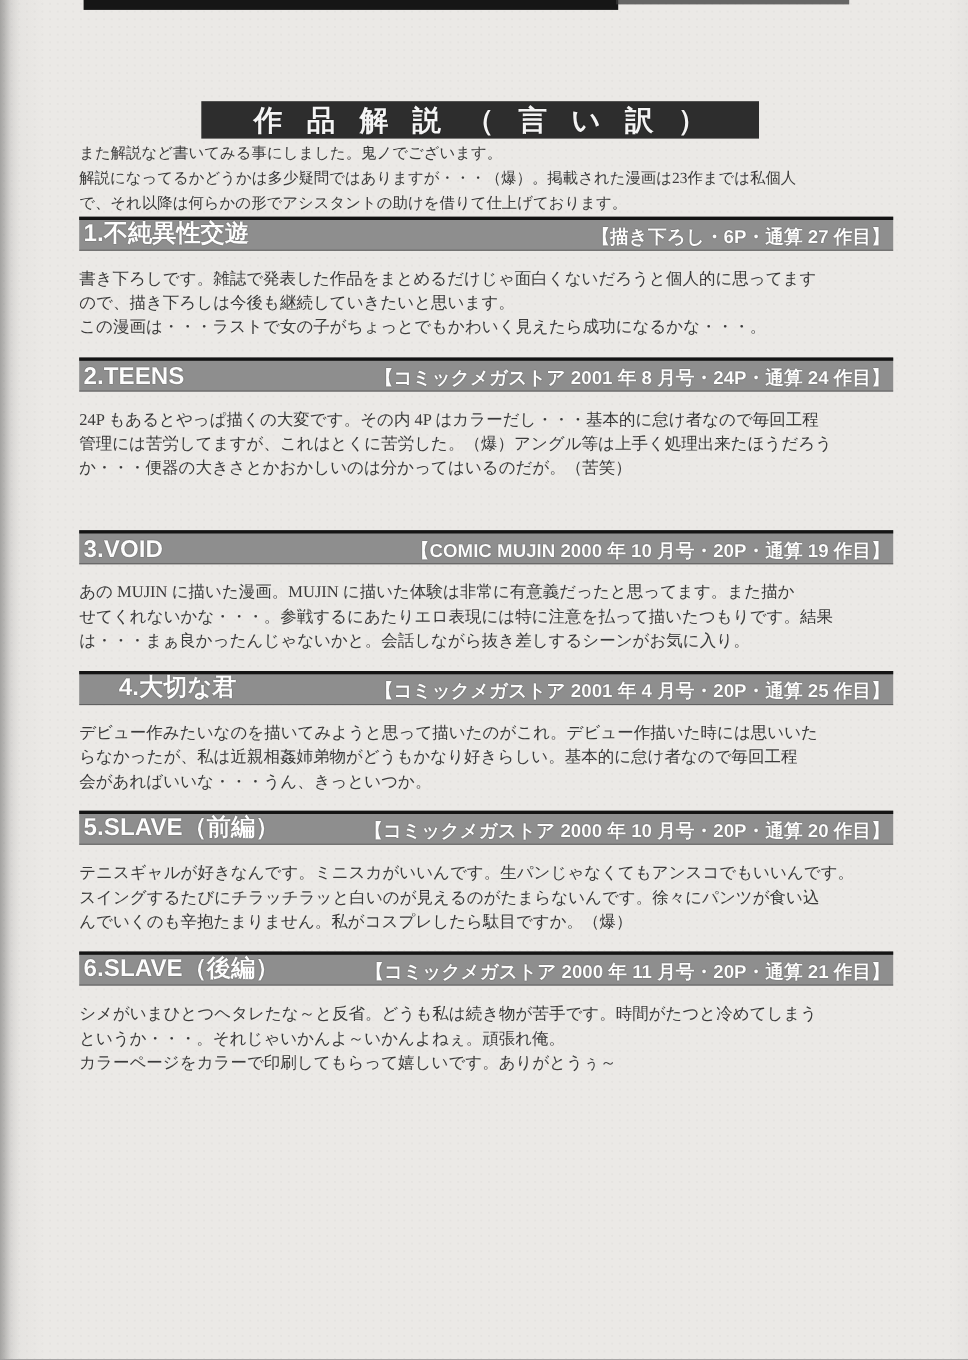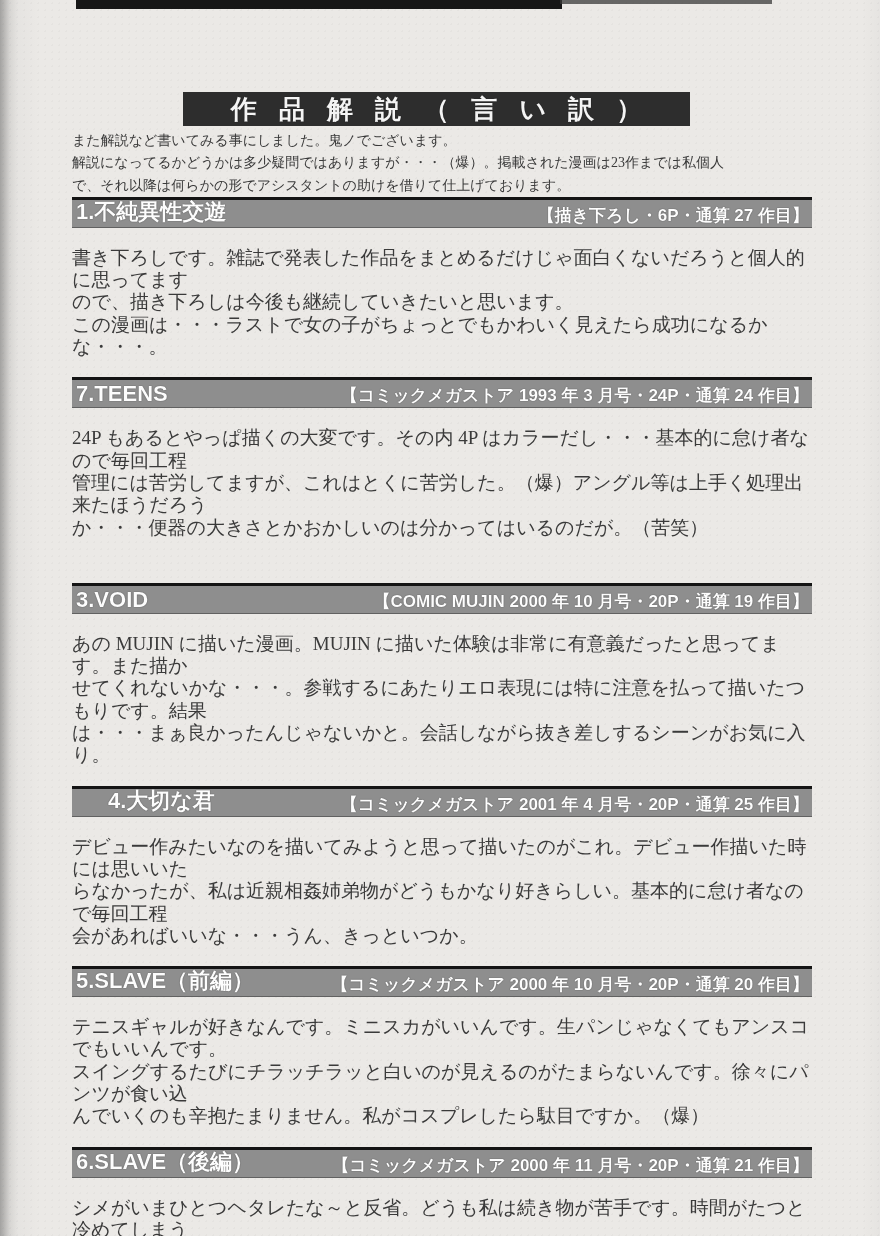--- a/index.html
+++ b/index.html
@@ -48,21 +48,21 @@
     text-shadow:0 0 1px rgba(0,0,0,.75);
     flex:0 0 auto;
   }
   .sec-info{
     font-weight:bold;font-size:17px;color:#fdfdfd;
     text-shadow:0 0 1px rgba(0,0,0,.75);
     flex:0 0 auto;
   }
   .sec-body{
     font-family:"Liberation Serif","DejaVu Serif",serif;
-    font-size:19px;line-height:22.3px;color:#3a3a3a;
+    font-size:15px;line-height:22.3px;color:#3a3a3a;
     white-space:pre-line;
   }
 </style>
 </head>
 <body>
 
 <div class="paper">
   <div class="top-strip-a"></div>
   <div class="top-strip-b"></div>
   <div class="left-shade"></div>
@@ -80,22 +80,22 @@
         <span class="sec-title">1.不純異性交遊</span>
         <span class="sec-info">【描き下ろし・6P・通算 27 作目】</span>
       </div>
       <p class="sec-body">書き下ろしです。雑誌で発表した作品をまとめるだけじゃ面白くないだろうと個人的に思ってます
 ので、描き下ろしは今後も継続していきたいと思います。
 この漫画は・・・ラストで女の子がちょっとでもかわいく見えたら成功になるかな・・・。</p>
     </div>
 
     <div class="section">
       <div class="sec-bar" style="background: rgb(142, 142, 142);">
-        <span class="sec-title">7.TEENS</span>
-        <span class="sec-info">【コミックメガストア 1993 年 3 月号・24P・通算 24 作目】</span>
+        <span class="sec-title">2.TEENS</span>
+        <span class="sec-info">【コミックメガストア 2001 年 8 月号・24P・通算 24 作目】</span>
       </div>
       <p class="sec-body">24P もあるとやっぱ描くの大変です。その内 4P はカラーだし・・・基本的に怠け者なので毎回工程
 管理には苦労してますが、これはとくに苦労した。（爆）アングル等は上手く処理出来たほうだろう
 か・・・便器の大きさとかおかしいのは分かってはいるのだが。（苦笑）</p>
     </div>
 
     <div class="section">
       <div class="sec-bar" style="background: rgb(142, 142, 142); margin-top: 44px;">
         <span class="sec-title">3.VOID</span>
         <span class="sec-info">【COMIC MUJIN 2000 年 10 月号・20P・通算 19 作目】</span>

